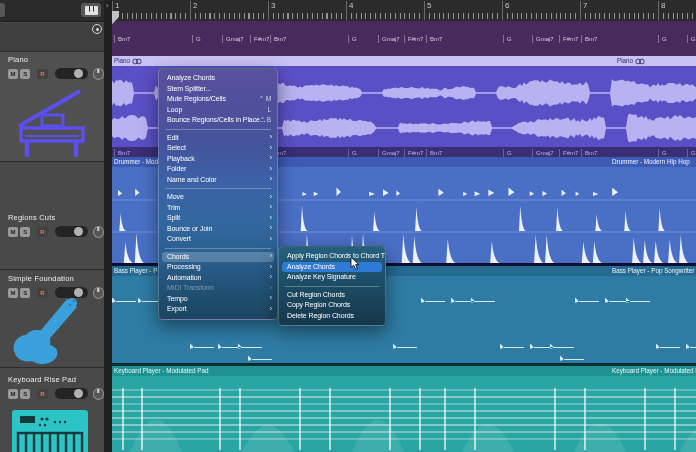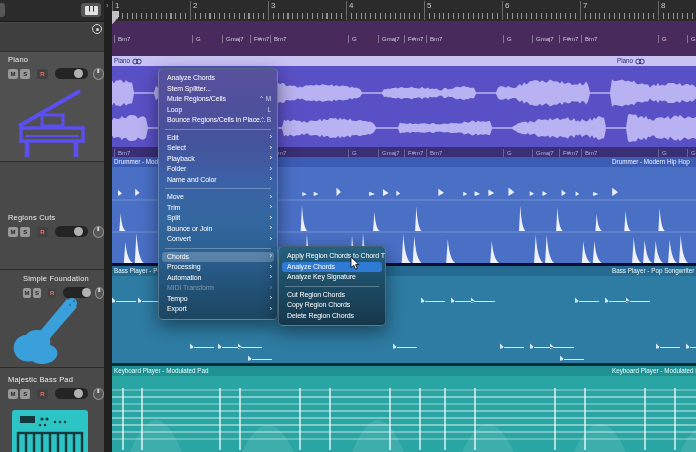--- a/index.html
+++ b/index.html
@@ -133,21 +133,21 @@
           <span class="tbtn">S</span>
           <span class="tbtn rec">R</span>
           <span class="slider">
               <span class="thumb"></span>
             </span>
           <span class="knob"></span>
         </div>
       </div>
     </div>
 
-    <div class="trow" style="top:269px;height:98px;padding-left:15px;">
+    <div class="trow" style="top:269px;height:98px;">
       <div class="t-head off4">
         <div class="t-name">Simple Foundation</div>
         <div class="t-controls">
           <span class="tbtn">M</span>
           <span class="tbtn">S</span>
           <span class="tbtn rec">R</span>
           <span class="slider">
               <span class="thumb"></span>
             </span>
           <span class="knob"></span>
@@ -159,21 +159,21 @@
           <path d="M61,2 L71,10 L39,47 L30,39 Z"></path>
           <path d="M31,33 C40,33 46,40 44,48 C52,50 54,58 48,63 C42,68 32,68 26,64 C18,66 10,62 8,54 C6,46 12,38 20,38 C23,34 27,33 31,33 Z"></path>
           <circle cx="64" cy="8" r="1.1" fill="#2b6f99"></circle>
           <circle cx="68" cy="4" r="1.1" fill="#2b6f99"></circle>
         </svg>
       </div>
     </div>
 
     <div class="trow" style="top:367px;height:85px;">
       <div class="t-head off7">
-        <div class="t-name">Majestic Bass Pad</div>
+        <div class="t-name">Keyboard Rise Pad</div>
         <div class="t-controls">
           <span class="tbtn">M</span>
           <span class="tbtn">S</span>
           <span class="tbtn rec">R</span>
           <span class="slider">
               <span class="thumb"></span>
             </span>
           <span class="knob"></span>
         </div>
       </div>

